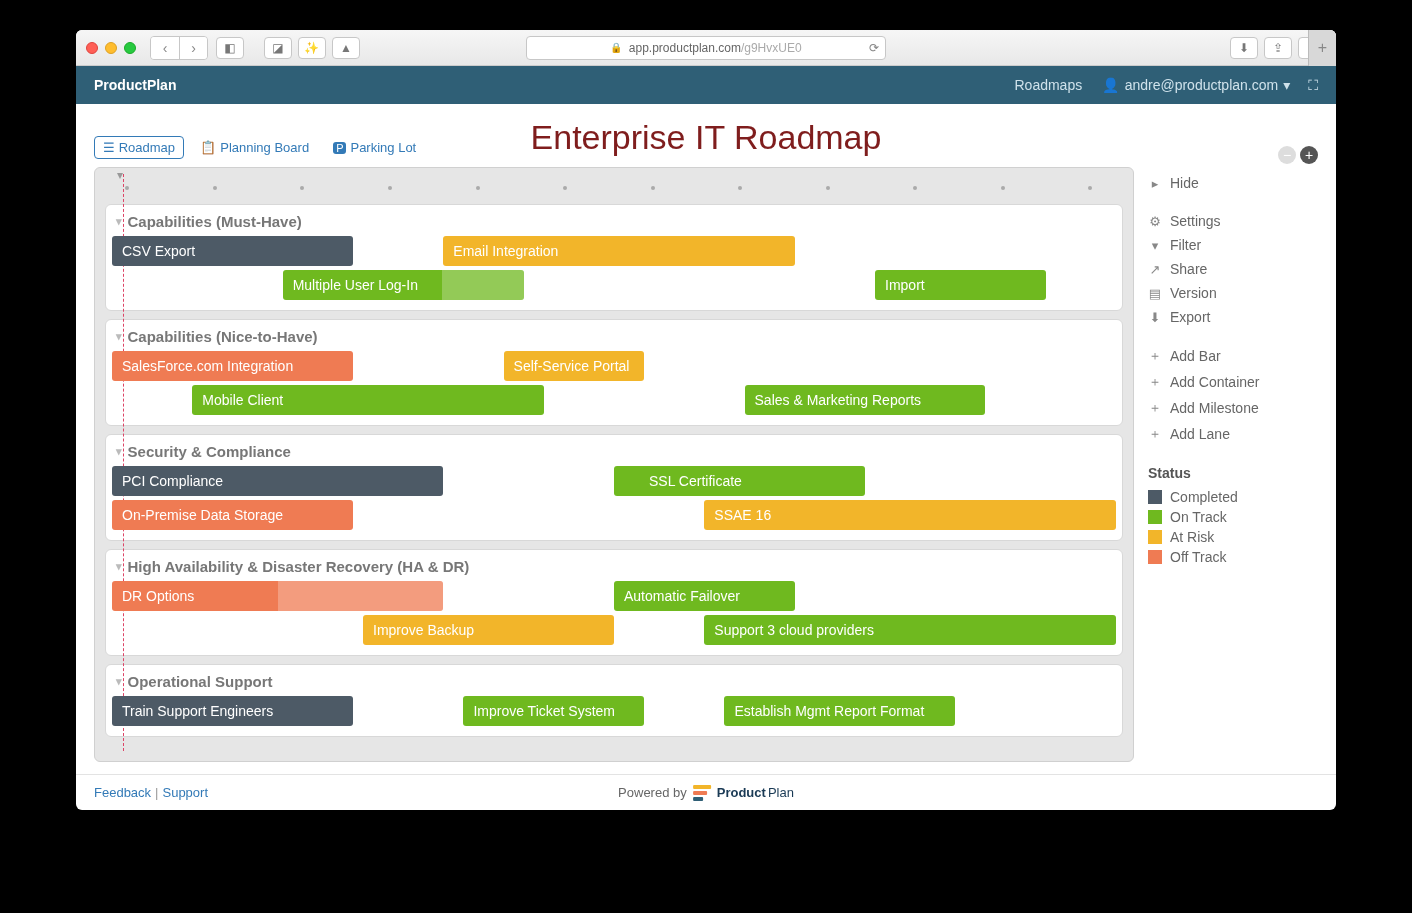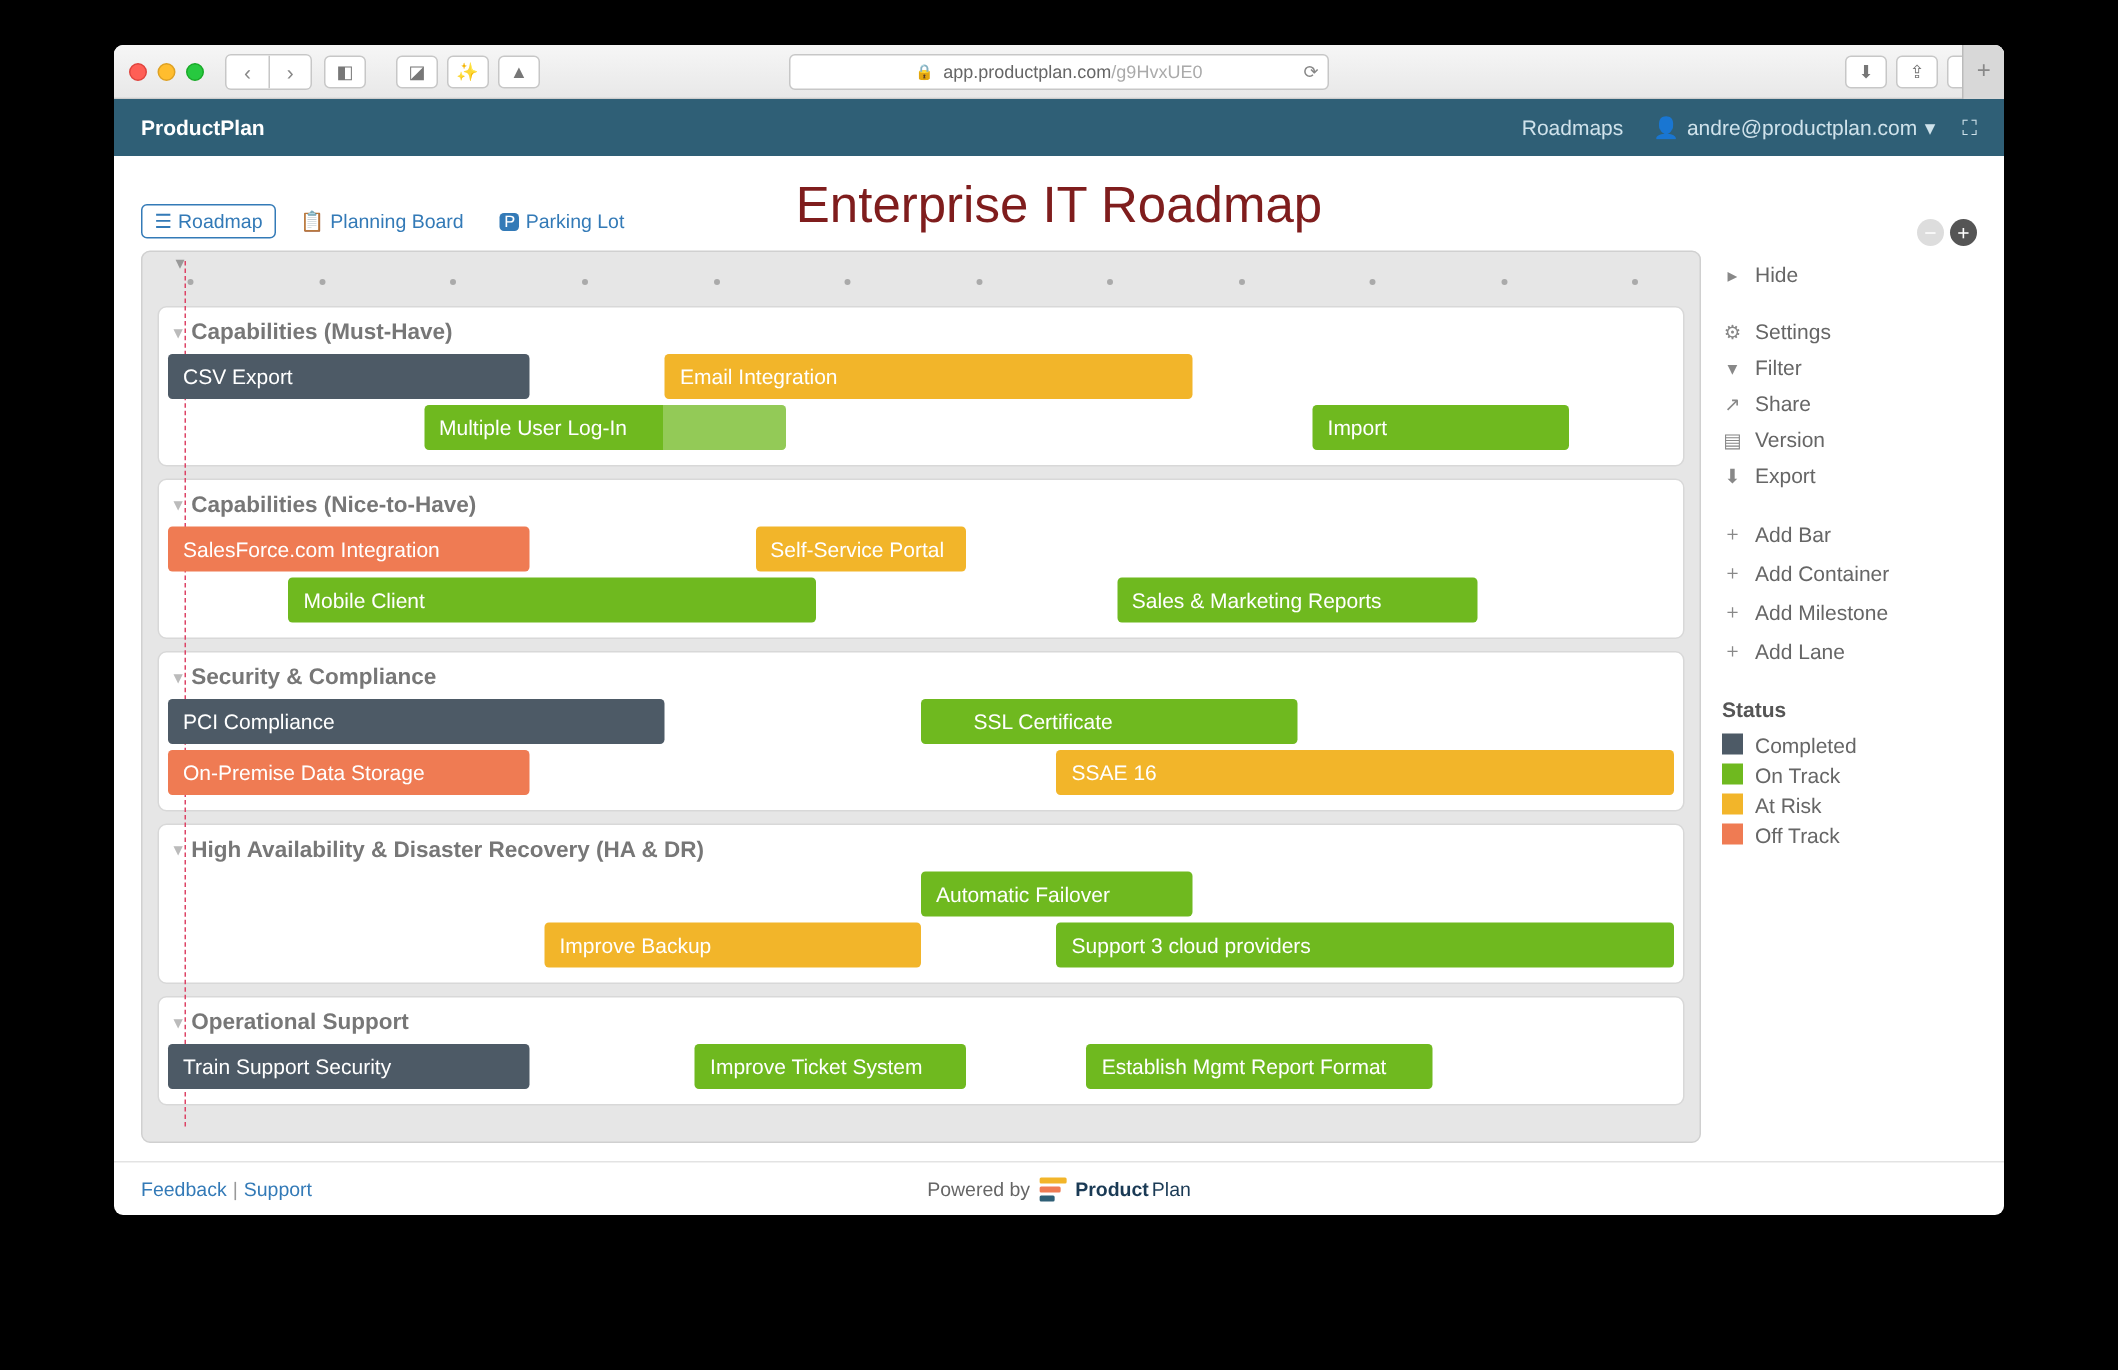--- a/index.html
+++ b/index.html
@@ -62,21 +62,21 @@
 .bar.atrisk{background:#f2b52a;}
 .bar.offtrack{background:#ef7b53;}
 .bar .shade{position:absolute;top:0;right:0;bottom:0;background:rgba(255,255,255,.25);}
 
 
 .side{width:170px;padding-top:4px;font-size:14px;color:#666;}
 .side .item{display:flex;align-items:center;gap:8px;padding:4px 0;cursor:pointer;}
 .side .item .ic{width:14px;display:inline-flex;justify-content:center;color:#888;font-size:13px;}
 .side .group{margin-top:14px;}
 .status-title{font-weight:700;color:#555;margin-top:18px;margin-bottom:6px;}
-.legend{display:flex;gap:8px;padding:2px 0;font-size:14px;}
+.legend{display:flex;align-items:center;gap:8px;padding:2px 0;font-size:14px;}
 .legend .sw{width:14px;height:14px;}
 
 
 .footer{border-top:1px solid #e3e3e3;padding:10px 18px;display:flex;align-items:center;font-size:13px;color:#666;}
 .footer a{color:#337ab7;text-decoration:none;}
 .footer .center{position:absolute;left:50%;transform:translateX(-50%);display:flex;align-items:center;gap:6px;}
 .footer-wrap{position:relative;}
 .pp-logo{display:flex;align-items:center;gap:2px;font-weight:700;color:#1a3a55;}
 .pp-mark{display:inline-flex;flex-direction:column;gap:2px;margin-right:4px;}
 .pp-mark span{display:block;height:4px;border-radius:1px;}
@@ -244,20 +244,24 @@
               </div>
             </div>
           </div>
           <div class="lane">
             <div class="lane-head">
               <span class="chev">▾</span>
               <span>High Availability &amp; Disaster Recovery (HA &amp; DR)</span>
             </div>
             <div class="rows">
               <div class="row">
+                <div class="bar offtrack" style="left: 0%; width: 33%;">
+                  <span>DR Options</span>
+                  <div class="shade" style="width: 50%;"></div>
+                </div>
                 <div class="bar ontrack" style="left: 50%; width: 18%;">
                   <span>Automatic Failover</span>
                 </div>
               </div>
               <div class="row">
                 <div class="bar atrisk" style="left: 25%; width: 25%;">
                   <span>Improve Backup</span>
                 </div>
                 <div class="bar ontrack" style="left: 59%; width: 41%;">
                   <span>Support 3 cloud providers</span>
@@ -266,21 +270,21 @@
             </div>
           </div>
           <div class="lane">
             <div class="lane-head">
               <span class="chev">▾</span>
               <span>Operational Support</span>
             </div>
             <div class="rows">
               <div class="row">
                 <div class="bar completed" style="left: 0%; width: 24%;">
-                  <span>Train Support Security</span>
+                  <span>Train Support Engineers</span>
                 </div>
                 <div class="bar ontrack" style="left: 35%; width: 18%;">
                   <span>Improve Ticket System</span>
                 </div>
                 <div class="bar ontrack" style="left: 61%; width: 23%;">
                   <span>Establish Mgmt Report Format</span>
                 </div>
               </div>
             </div>
           </div>

